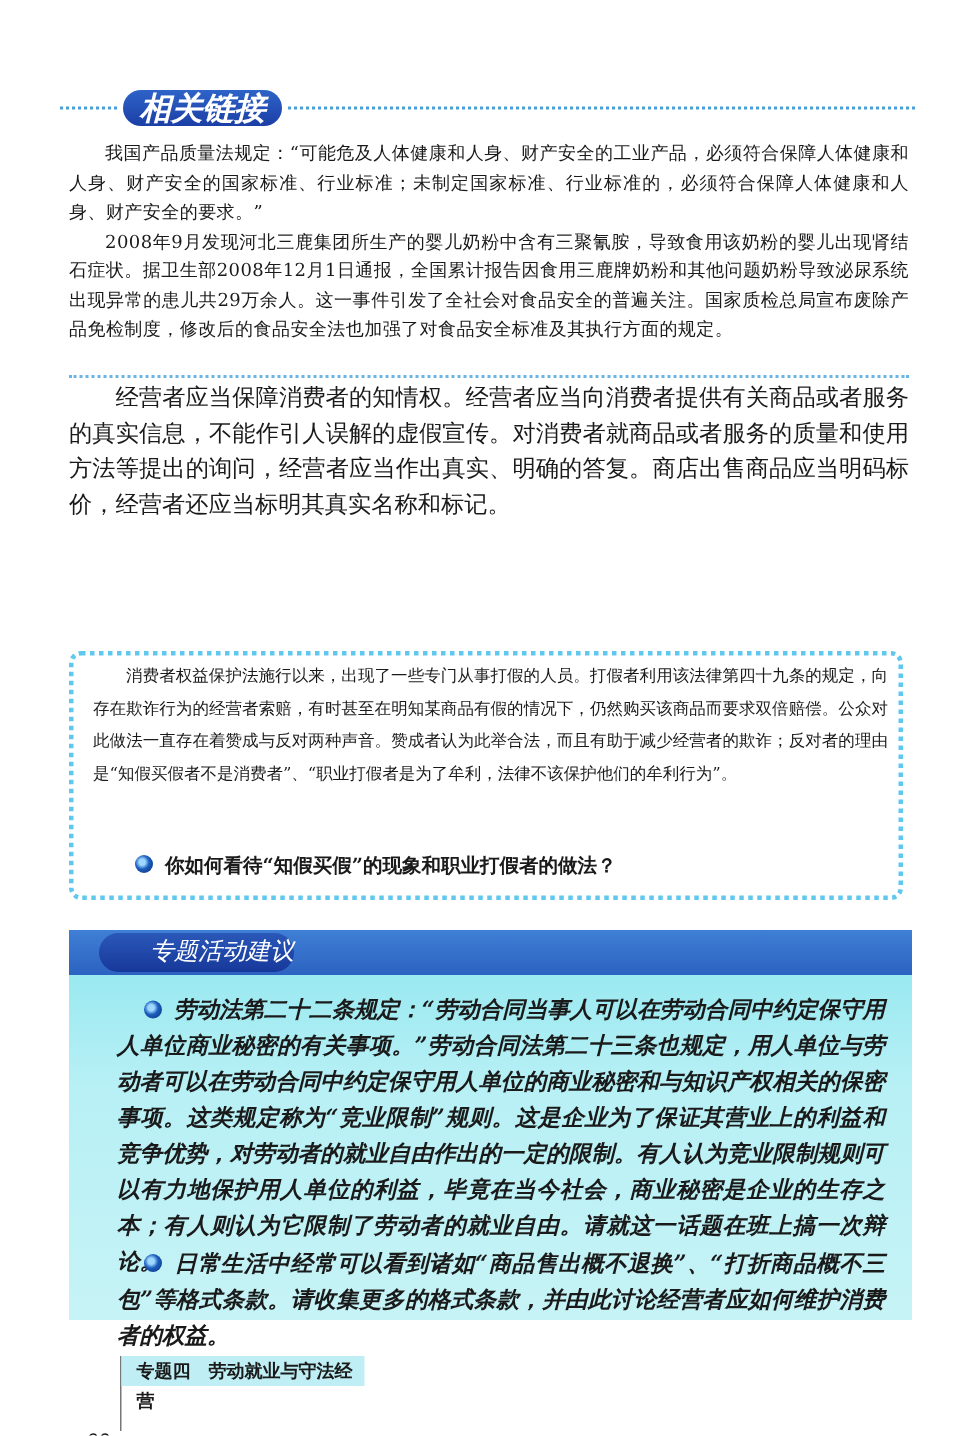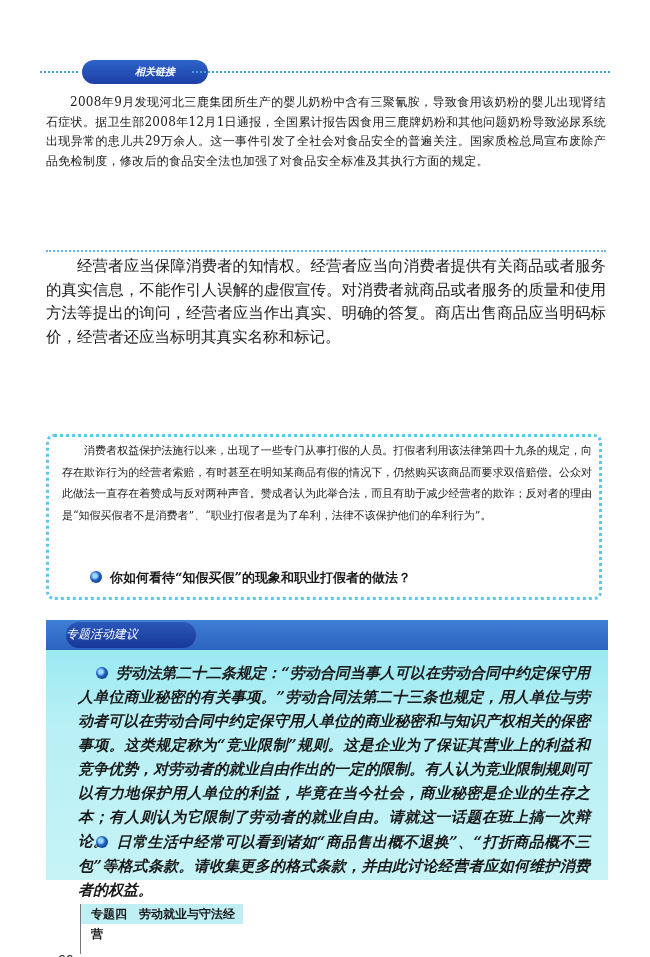--- a/index.html
+++ b/index.html
@@ -10,21 +10,21 @@
   .abs { position:absolute; }
 
   
   .link-header { left:40px; top:60px; width:570px; height:24px; }
   .dots-left { left:0; top:11px; width:38px; border-top:2px dotted #4a9fd8; }
   .dots-right { left:152px; top:11px; width:418px; border-top:2px dotted #4a9fd8; }
   .badge {
     left:42px; top:0; width:106px; height:24px; border-radius:12px;
     background:linear-gradient(#2e63c8,#1b3fa6); color:#fff;
     font-family:"DejaVu Sans", sans-serif; font-style:italic; font-weight:bold;
-    font-size:10px; line-height:24px; text-align:center;padding-left:20px;
+    font-size:21px; line-height:24px; text-align:center;
   }
   .small-text {
     left:46px; width:560px; font-size:12px; line-height:19.5px; text-align:justify;
     letter-spacing:0.3px;
   }
   .small-text p { margin:0; text-indent:2em; }
   .sep-dots { left:46px; top:250px; width:560px; border-top:2px dotted #6ab4e6; }
 
   .body-text {
     left:46px; width:560px; font-size:15.5px; line-height:23.5px; text-align:justify;
@@ -54,22 +54,22 @@
     left:46px; top:620px; width:562px; height:260px;
     background:linear-gradient(#8fe6ef, #b7f0f5 40%, #c6f3f6);
   }
   .activity-bar {
     left:46px; top:620px; width:562px; height:30px;
     background:linear-gradient(#3f7fd6,#2c63c0);
   }
   .activity-title {
     left:66px; top:622px; width:130px; height:26px; border-radius:13px;
     background:linear-gradient(#2a58b8,#17389a); color:#fff;
-    font-family:Liberation Mono, monospace; font-style:italic; font-size:12px;
-    line-height:26px; text-align:left;
+    font-family:Liberation Sans, sans-serif; font-style:italic; font-size:16px;
+    line-height:26px; text-align:right;
   }
   .activity-text {
     left:78px; width:512px; font-size:15px; line-height:24px; font-style:italic;
     font-weight:bold; text-align:justify;
   }
   .activity-text p { margin:0; text-indent:0; }
 
   
   .page-num { left:58px; top:907px; font-family:"Liberation Sans",sans-serif; font-size:14px;margin-top:45px; }
   .footer-rule { left:80px; top:904px; width:1px; height:50px; background:#777; }
@@ -82,20 +82,21 @@
 </head>
 <body>
 
 <div class="abs link-header">
   <div class="abs dots-left"></div>
   <div class="abs badge">相关链接</div>
   <div class="abs dots-right"></div>
 </div>
 
 <div class="abs small-text" style="top:93px;">
+  <p>我国产品质量法规定：“可能危及人体健康和人身、财产安全的工业产品，必须符合保障人体健康和人身、财产安全的国家标准、行业标准；未制定国家标准、行业标准的，必须符合保障人体健康和人身、财产安全的要求。”</p>
   <p>2008年9月发现河北三鹿集团所生产的婴儿奶粉中含有三聚氰胺，导致食用该奶粉的婴儿出现肾结石症状。据卫生部2008年12月1日通报，全国累计报告因食用三鹿牌奶粉和其他问题奶粉导致泌尿系统出现异常的患儿共29万余人。这一事件引发了全社会对食品安全的普遍关注。国家质检总局宣布废除产品免检制度，修改后的食品安全法也加强了对食品安全标准及其执行方面的规定。</p>
 </div>
 <div class="abs sep-dots"></div>
 
 <div class="abs body-text" style="top:254px;">
   <p>经营者应当保障消费者的知情权。经营者应当向消费者提供有关商品或者服务的真实信息，不能作引人误解的虚假宣传。对消费者就商品或者服务的质量和使用方法等提出的询问，经营者应当作出真实、明确的答复。商店出售商品应当明码标价，经营者还应当标明其真实名称和标记。</p>
 </div>
 
 <div class="abs case-box"></div>
 <div class="abs case-text">

